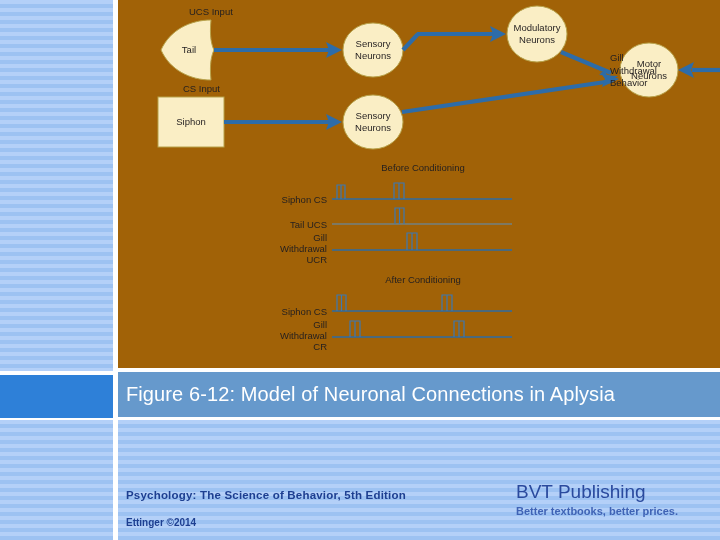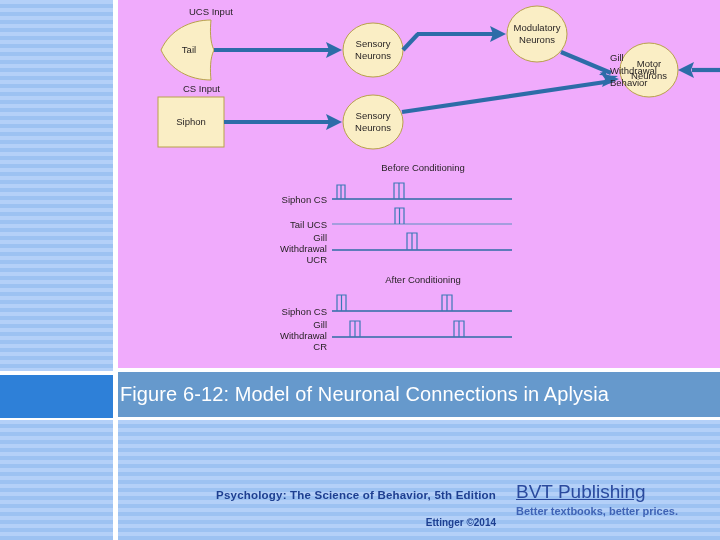--- a/index.html
+++ b/index.html
@@ -46,31 +46,30 @@
     width: 602px; height: 45px;
     background: #6699cc;
     display: flex;
     align-items: center;
   }
   #title-bar .title-text {
     color: #ffffff;
     font-size: 20px;
     font-weight: 400;
     letter-spacing: 0.1px;
-    padding-left: 2px;
+    padding-left: 8px;
     white-space: nowrap;
   }
 
   
   #footer-left {
     position: absolute;
     left: 126px; top: 489px;
     width: 370px;
     color: #1d3f91;
-    text-align: right;
   }
   #footer-left .book-title {
     font-size: 11.5px;
     font-weight: bold;
     letter-spacing: 0.2px;
     white-space: nowrap;
   }
   #footer-left .author {
     font-size: 10px;
     font-weight: bold;
@@ -80,36 +79,35 @@
   #footer-right {
     position: absolute;
     left: 516px; top: 481px;
     width: 200px;
     color: #2a4a9e;
   }
   #footer-right .brand {
     font-size: 19px;
     font-weight: 400;
     white-space: nowrap;
-    text-decoration: underline;
   }
   #footer-right .tagline {
     font-size: 11px;
     font-weight: bold;
     margin-top: 2px;
     color: #3f63b5;
     white-space: nowrap;
   }
 
   
   #figure-area {
     position: absolute;
     left: 118px; top: 0;
     width: 602px; height: 368px;
-    background: #f0abfc;
+    background: #a16207;
   }
   #figure-svg { display: block; }
 
   .dia-label {
     font-family: "Liberation Sans", sans-serif;
     font-size: 9.5px;
     fill: #231f20;
   }
   .node-text {
     font-family: "Liberation Sans", sans-serif;

